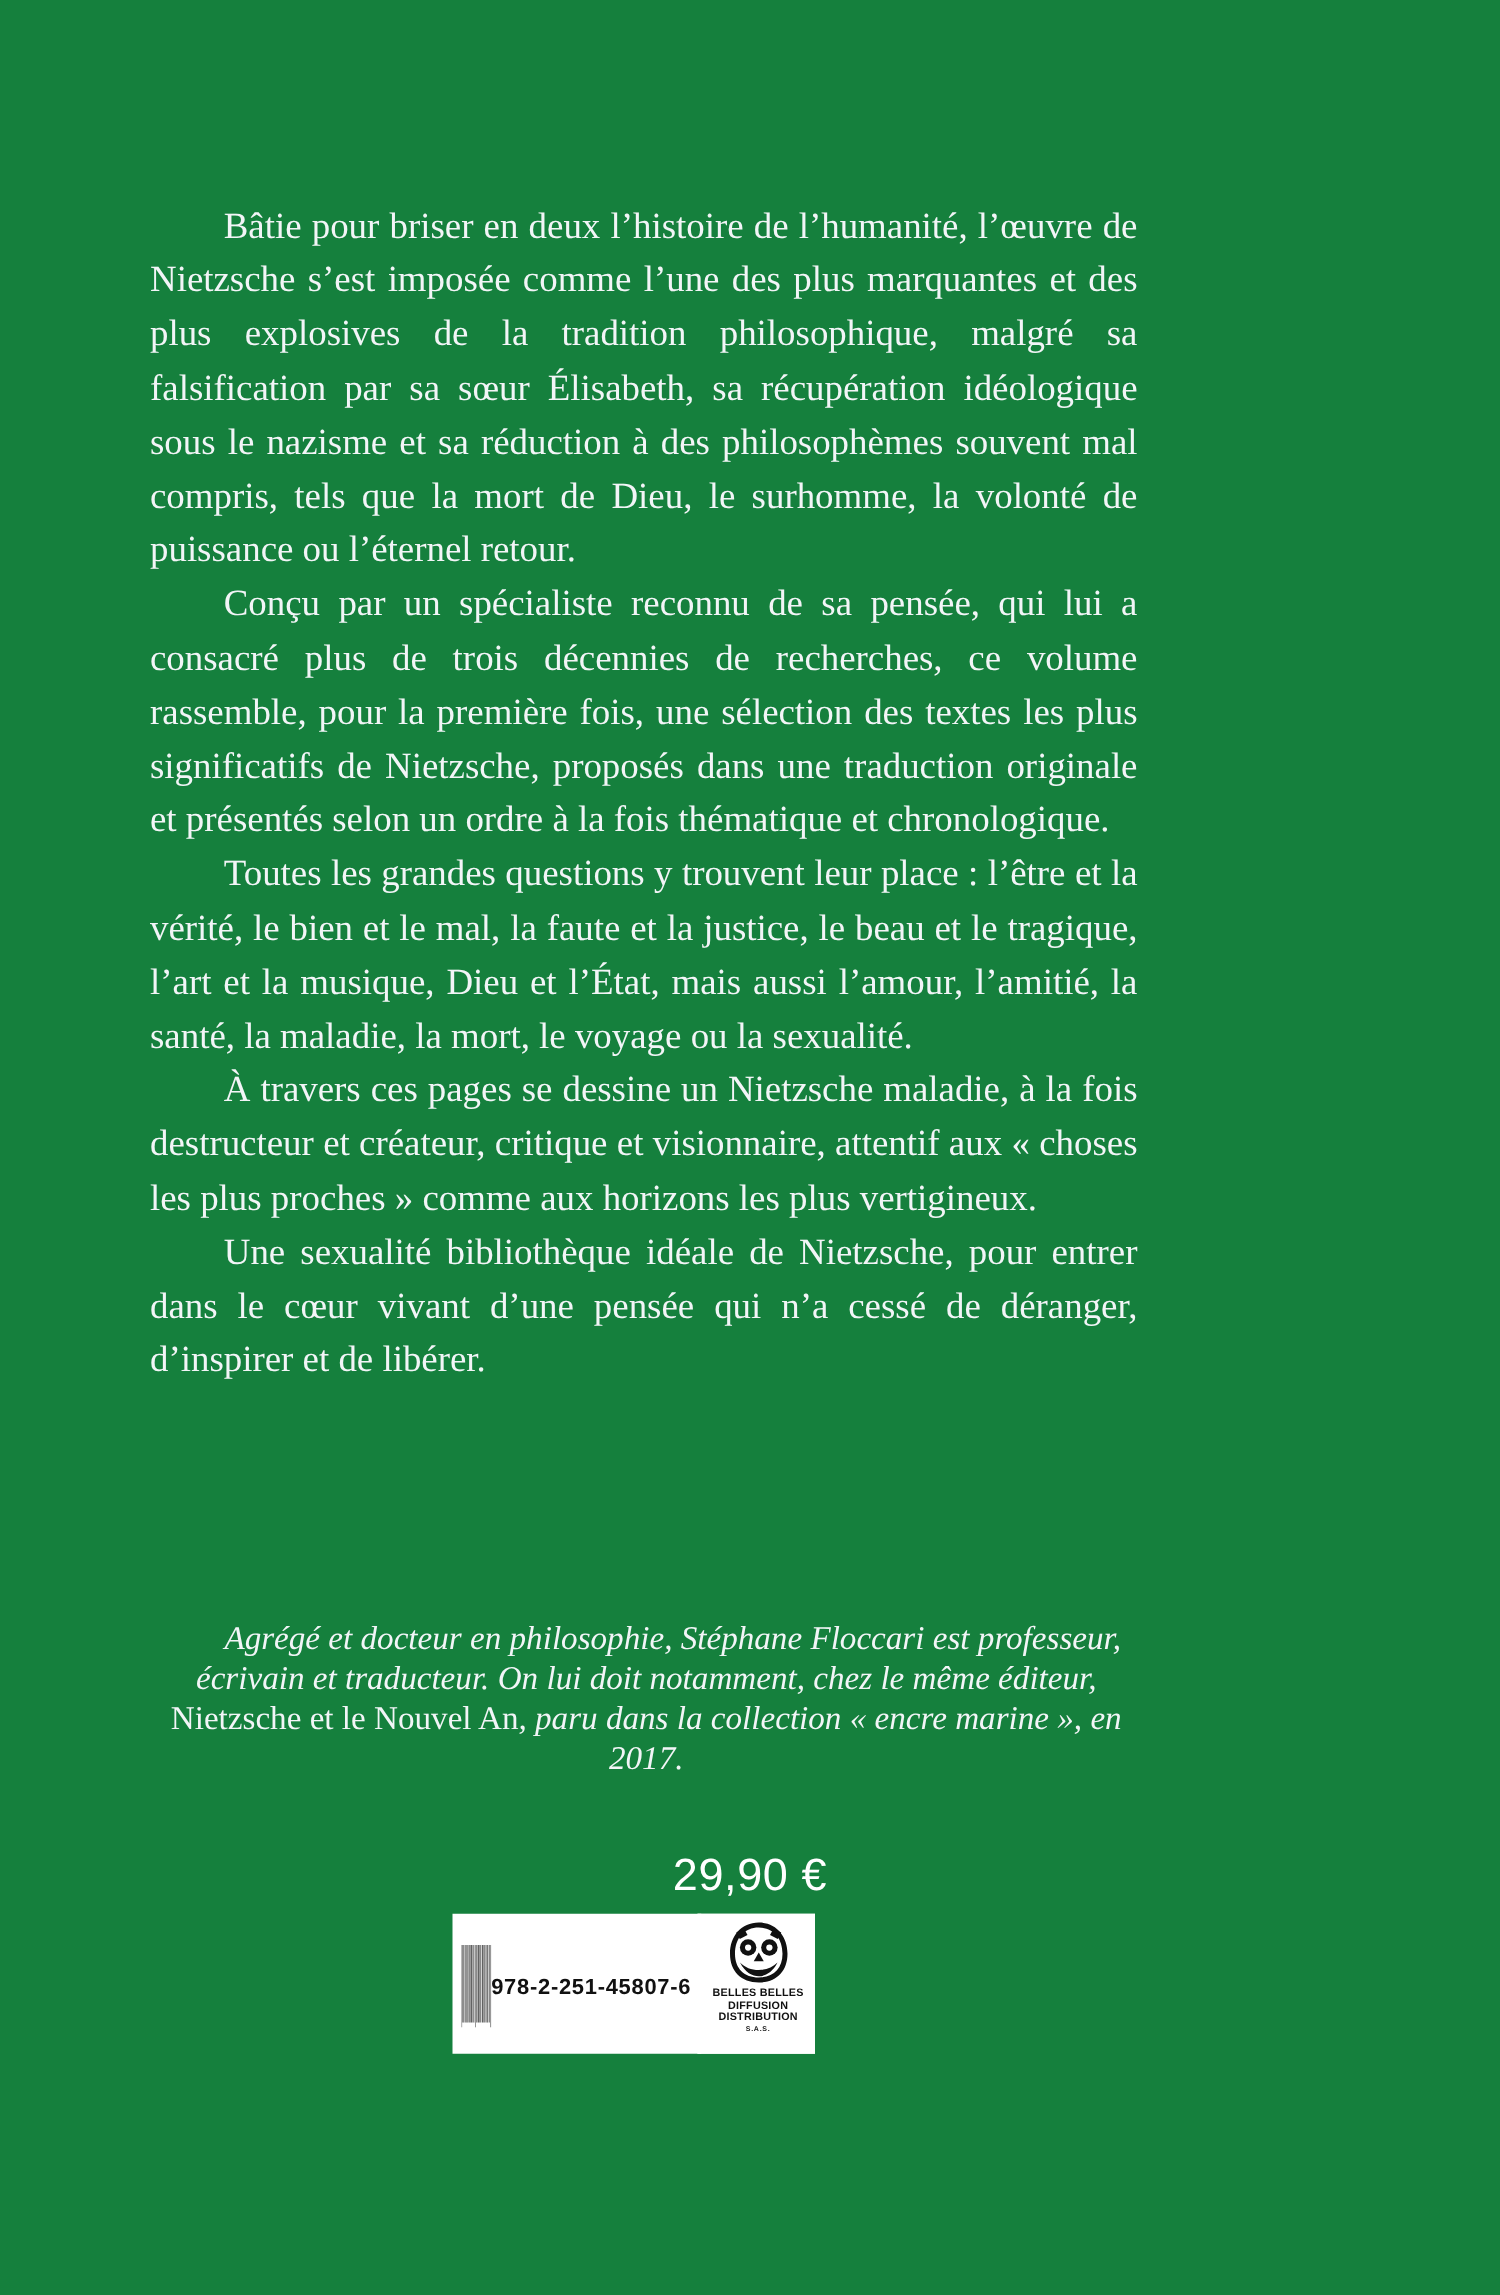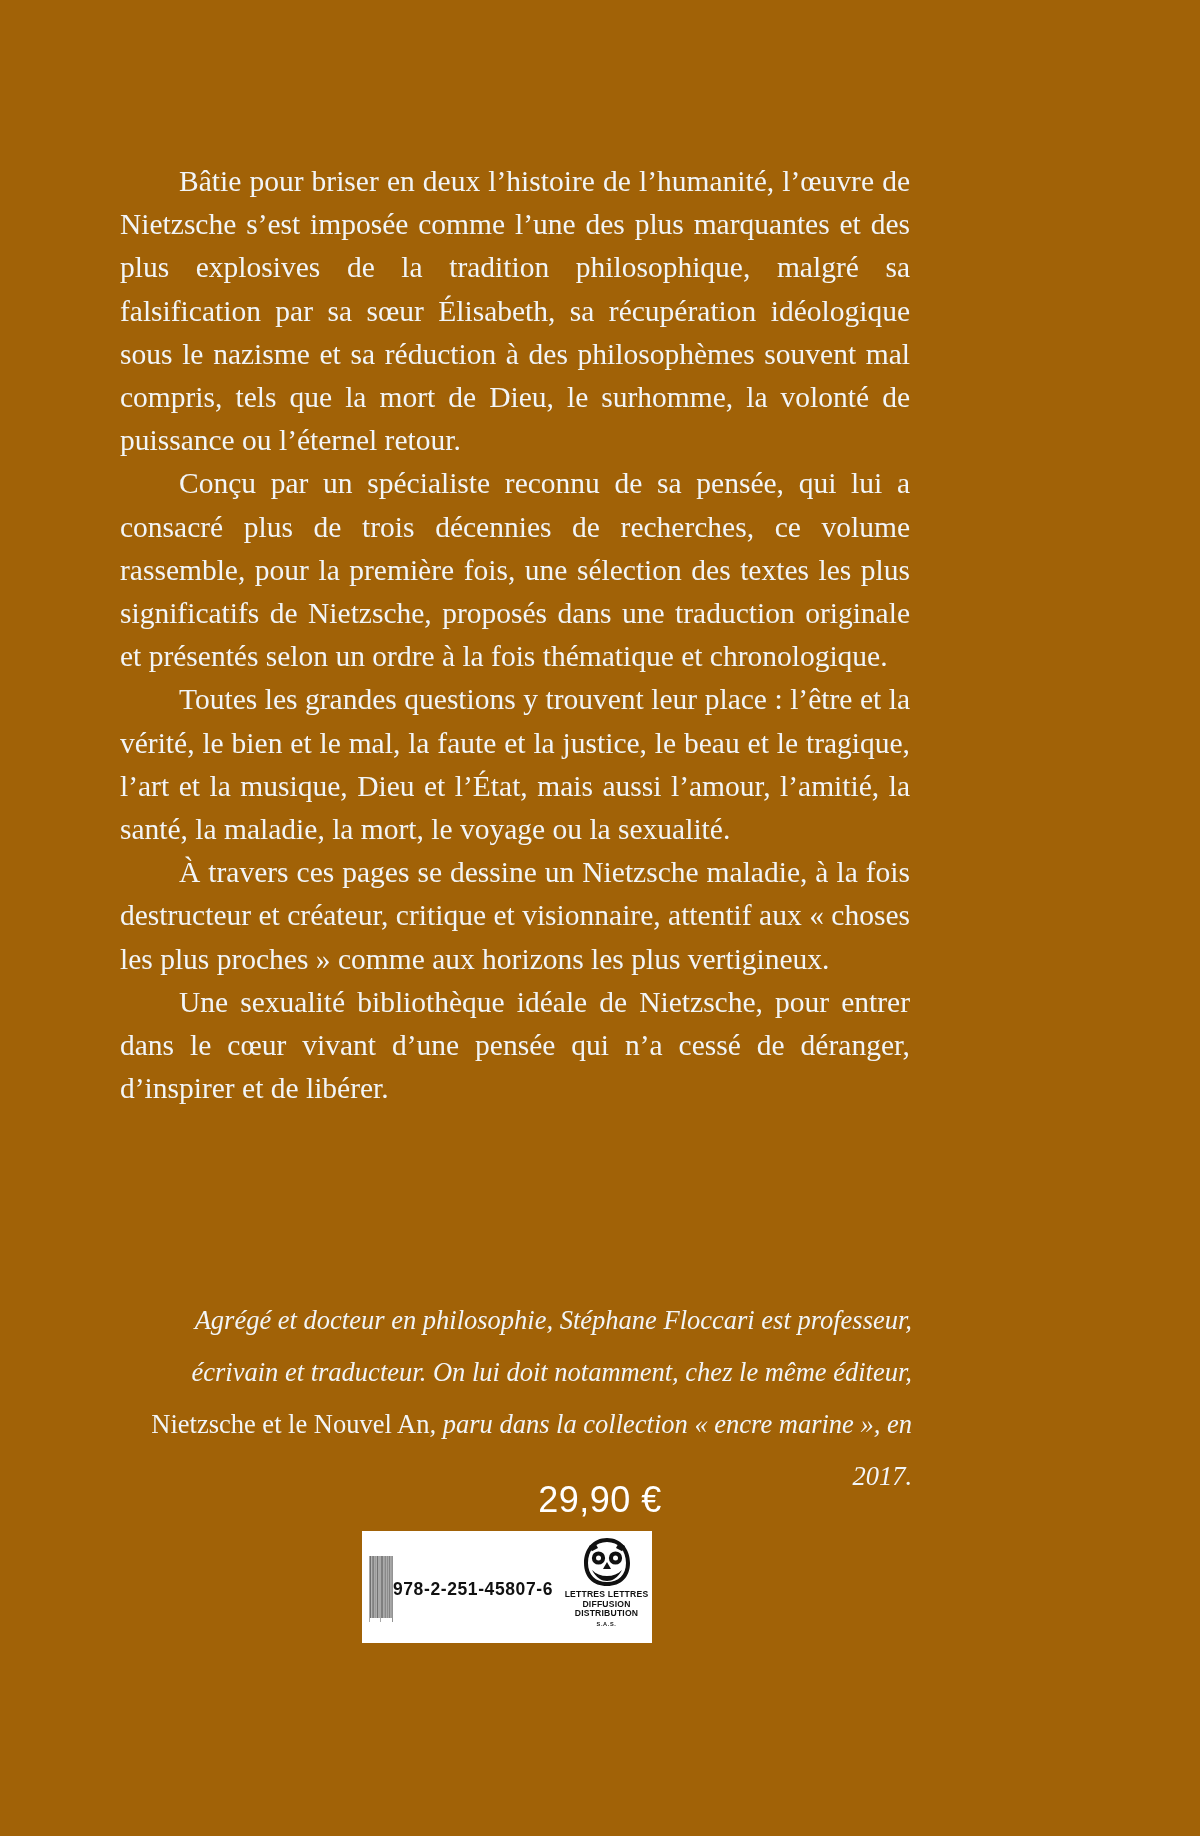--- a/index.html
+++ b/index.html
@@ -10,21 +10,21 @@
     width: 1200px;
     height: 1836px;
     background: #0f6ab0;
     font-family: "Liberation Serif", serif;
     overflow: hidden;
   }
   .cover {
     position: relative;
     width: 1200px;
     height: 1836px;
-    background: #a16207;
+    background: #15803d;
     box-sizing: border-box;
   }
 
   
   .blurb {
     position: absolute;
     left: 120px;
     top: 160px;
     width: 790px;
     color: #f2f5f7;
@@ -42,23 +42,23 @@
   .it { }
 
   
   .bio {
     position: absolute;
     left: 122px;
     top: 1294px;
     width: 790px;
     color: #f2f5f7;
     font-size: 26.5px;
-    line-height: 52px;
+    line-height: 32px;
     font-style: italic;
-    text-align: right;
+    text-align: center;
   }
   .bio p {
     margin: 0;
     text-indent: 1.6em;
   }
   .bio .roman { font-style: normal; }
 
   
   .price {
     position: absolute;
@@ -218,21 +218,21 @@
           <path d="M12 35 C16 43 22 46 27 46 C32 46 38 43 42 35 C38 39 33 41 27 41 C21 41 16 39 12 35 Z"></path>
           <rect x="10" y="9" width="7" height="6" transform="rotate(-28 13.5 12)"></rect>
           <rect x="37" y="9" width="7" height="6" transform="rotate(28 40.5 12)"></rect>
         </g>
         <g fill="#ffffff">
           <circle cx="18.5" cy="23" r="2.5"></circle>
           <circle cx="35.5" cy="23" r="2.5"></circle>
         </g>
       </svg>
       <div class="publisher-lines">
-        <div>LETTRES LETTRES</div>
+        <div>BELLES BELLES</div>
         <div>DIFFUSION</div>
         <div>DISTRIBUTION</div>
         <div class="publisher-sas">S.A.S.</div>
       </div>
     </div>
   </div>
 
 </div>
 
 </body></html>

